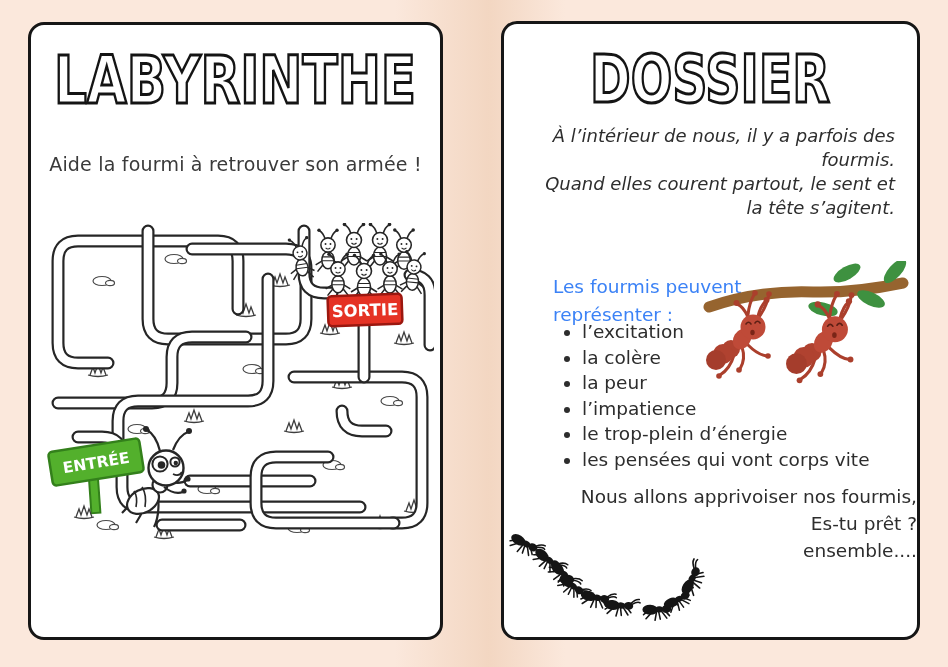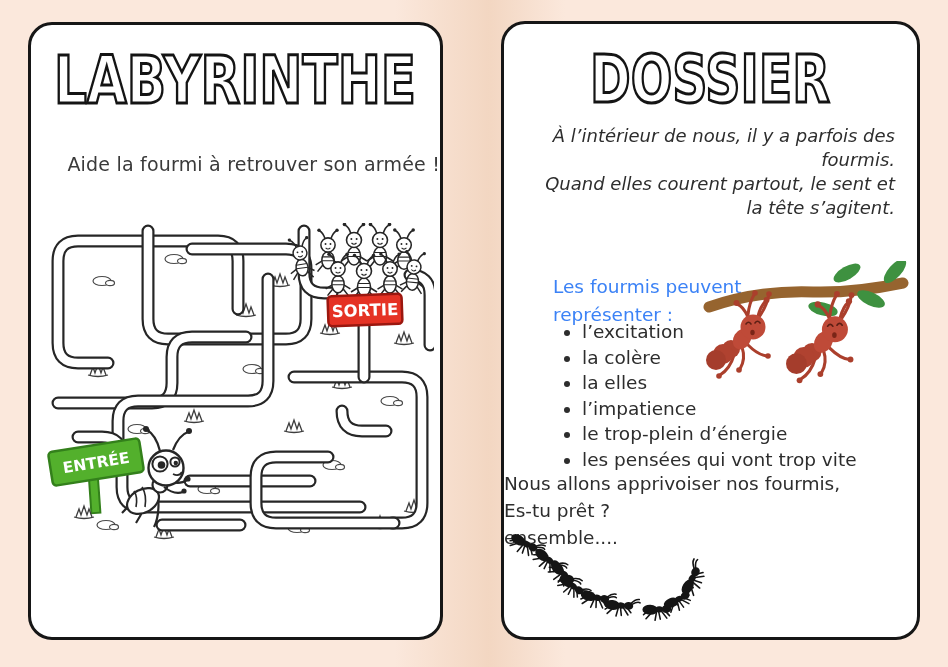--- a/index.html
+++ b/index.html
@@ -8,31 +8,31 @@
     background:#fbe8dc;
     font-family:"DejaVu Sans","Liberation Sans",sans-serif;
     color:#2e2e2e;
   }
   .spine{
     position:absolute;left:395px;top:0;width:170px;height:667px;
     background:linear-gradient(90deg,rgba(240,212,190,0) 0%,rgba(236,200,172,.55) 55%,rgba(240,212,190,0) 100%);
   }
   .page{
     position:absolute;top:22px;height:618px;background:#ffffff;
-    border:3px solid #161616;border-radius:24px;box-sizing:border-box;
+    border:3px solid #161616;border-radius:16px;box-sizing:border-box;
   }
   .page.left{left:28px;width:415px;}
   .page.right{left:501px;top:21px;width:419px;height:619px;}
   .title-svg{position:absolute;top:16px;left:0;width:100%;height:78px;display:block;}
   .title-svg text{
     font-family:"DejaVu Sans","Liberation Sans",sans-serif;
     font-weight:bold;fill:#ffffff;stroke:#141414;stroke-width:3px;
   }
   .instruction{
-    position:absolute;top:128px;left:0;width:100%;text-align:right;
+    position:absolute;top:128px;left:0;width:100%;text-align:center;
     font-size:19px;color:#3a3a3a;letter-spacing:.2px;
   }
   .maze-svg{position:absolute;left:11px;top:198px;width:392px;height:326px;display:block;}
   
   .tube-o{fill:none;stroke:#262626;stroke-width:13;stroke-linecap:round;stroke-linejoin:round;}
   .tube-i{fill:none;stroke:#ffffff;stroke-width:8.6;stroke-linecap:round;stroke-linejoin:round;}
   .intro{
     position:absolute;top:100px;left:0;width:100%;box-sizing:border-box;padding:0 22px;
     text-align:center;font-style:italic;font-size:18px;line-height:1.33;color:#2d2d2d;
   }
@@ -40,21 +40,21 @@
   .list-intro{
     position:absolute;top:249px;left:49px;width:215px;
     font-size:18.5px;line-height:1.5;color:#3b82f6;
   }
   .ant-list{
     position:absolute;top:296px;left:56px;margin:0;padding-left:22px;
     font-size:18.5px;line-height:1.33;color:#2d2d2d;
   }
   .ant-list li{margin:0 0 1px 0;}
   .closing{
-    position:absolute;top:446px;left:0;width:100%;text-align:left;
+    position:absolute;top:459px;left:0;width:100%;text-align:right;
     font-size:18.5px;line-height:1.47;color:#2d2d2d;
   }
   .closing p{margin:0;}
   .branch-svg{position:absolute;top:237px;right:6px;width:208px;height:132px;display:block;}
   .trail-svg{position:absolute;left:4px;bottom:5px;width:220px;height:100px;display:block;}
   .sign-text{font-family:"DejaVu Sans","Liberation Sans",sans-serif;font-weight:bold;fill:#ffffff;}
 </style>
 </head>
 <body>
 
@@ -216,24 +216,24 @@
   <div class="intro">
     <p>À l’intérieur de nous, il y a parfois des fourmis.</p>
     <p>Quand elles courent partout, le sent et la tête s’agitent.</p>
   </div>
 
   <div class="list-intro">Les fourmis peuvent représenter :</div>
 
   <ul class="ant-list">
     <li>l’excitation</li>
     <li>la colère</li>
-    <li>la elles</li>
+    <li>la peur</li>
     <li>l’impatience</li>
     <li>le trop-plein d’énergie</li>
-    <li>les pensées qui vont trop vite</li>
+    <li>les pensées qui vont corps vite</li>
   </ul>
 
   <div class="closing">
     <p>Nous allons apprivoiser nos fourmis,</p>
     <p>Es-tu prêt ?</p>
     <p>ensemble....</p>
   </div>
 
   <svg class="branch-svg" viewBox="0 0 208 132">
     <defs>

